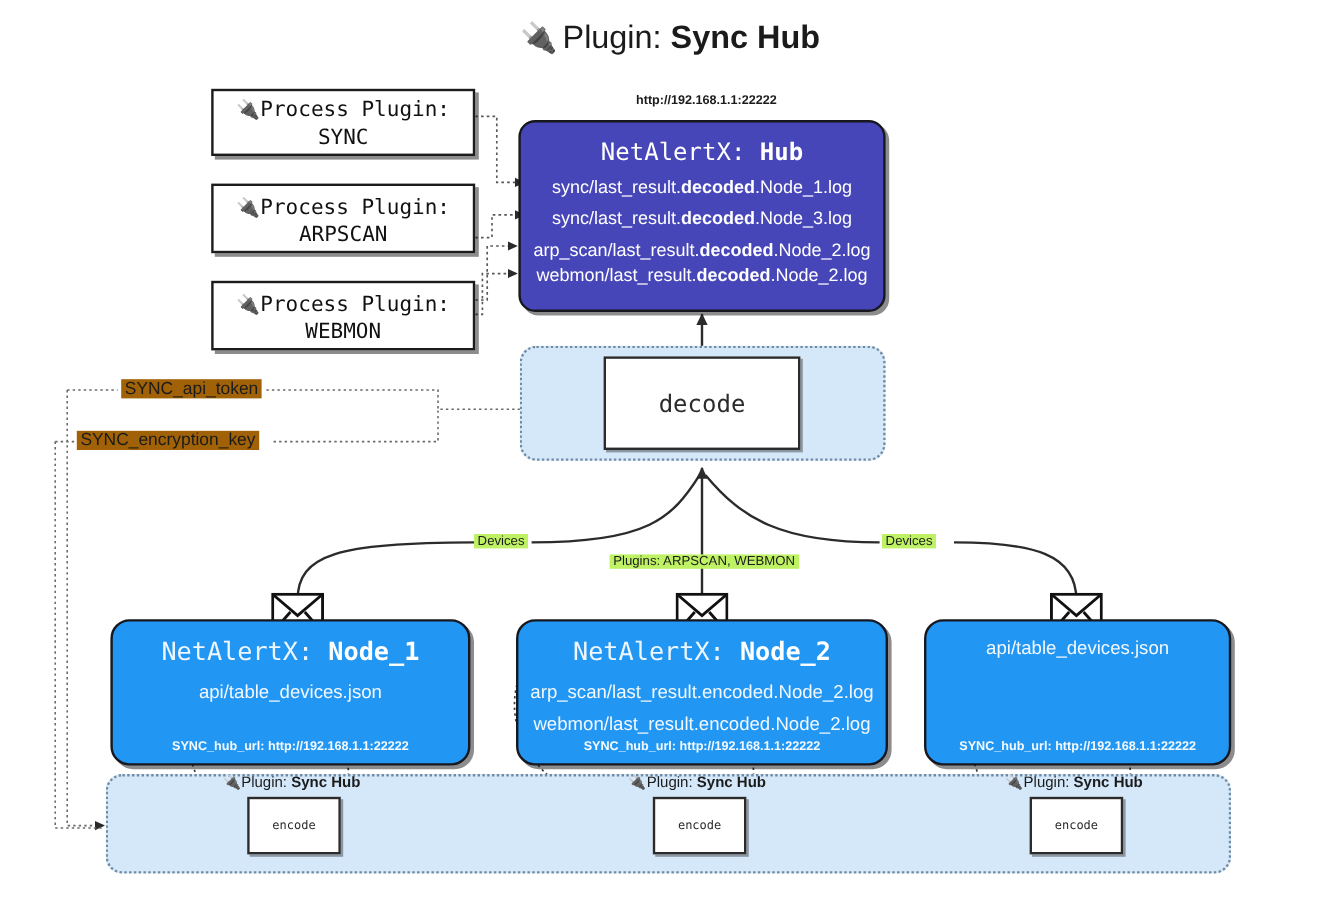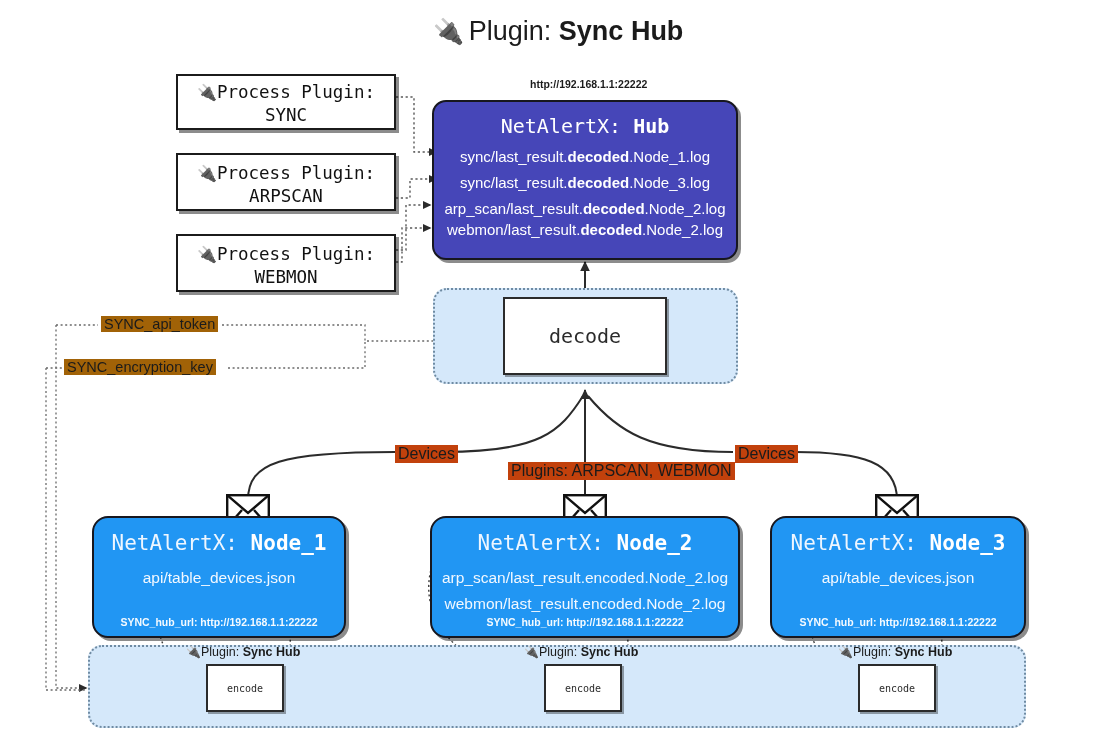--- a/index.html
+++ b/index.html
@@ -54,22 +54,22 @@
             border:2px solid #2b2b2b;box-shadow:2px 2px 0 rgba(0,0,0,.35);
             display:flex;align-items:center;justify-content:center;
             font-family:"DejaVu Sans Mono","Liberation Mono",monospace;color:#2b2b2b;}
   .decodebox{font-size:20px;}
   .encodebox{font-size:10px;}
 
   .plugtag{position:absolute;font-size:12.5px;color:#1b1b1b;white-space:nowrap;}
   .plugtag b{font-weight:bold;}
   .plugtag .plug{font-size:12px;}
 
-  .edgelabel{position:absolute;font-size:16px;color:#1b1b1b;
-             background:#c2410c;padding:0 3px;white-space:nowrap;}
+  .edgelabel{position:absolute;font-size:11px;color:#1b1b1b;
+             background:#bef264;padding:0 3px;white-space:nowrap;}
   .varlabel{position:absolute;font-size:14.5px;color:#1b1b1b;
             background:#a16207;padding:0 3px;white-space:nowrap;}
 
   svg.layer{position:absolute;left:0;top:0;width:1117px;height:754px;
             pointer-events:none;}
   .env{position:absolute;}
 </style>
 </head>
 <body>
 
@@ -182,44 +182,40 @@
     <rect x="1.2" y="1.2" width="41.6" height="31.6" fill="#fff" stroke="#111" stroke-width="2.4"></rect>
     <path d="M1.2,1.2 L22,19 L42.8,1.2" fill="none" stroke="#111" stroke-width="2.4"></path>
     <path d="M1.2,32.8 L16,16 M42.8,32.8 L28,16" fill="none" stroke="#111" stroke-width="2.4"></path>
   </svg>
   <svg class="env" style="left:875px;top:494px;" width="44" height="34" viewBox="0 0 44 34">
     <rect x="1.2" y="1.2" width="41.6" height="31.6" fill="#fff" stroke="#111" stroke-width="2.4"></rect>
     <path d="M1.2,1.2 L22,19 L42.8,1.2" fill="none" stroke="#111" stroke-width="2.4"></path>
     <path d="M1.2,32.8 L16,16 M42.8,32.8 L28,16" fill="none" stroke="#111" stroke-width="2.4"></path>
   </svg>
 
-  <div class="node" style="left:92px;top:516px;width:254px;height:122px;">
+  <div class="node" style="left:92px;top:516px;width:300px;height:122px;">
     <div class="ntitle">
       <span>NetAlertX:</span>
       <b>Node_1</b>
     </div>
     <div class="nline">api/table_devices.json</div>
     <div class="nfoot">SYNC_hub_url: http://192.168.1.1:22222</div>
   </div>
 
   <div class="node" style="left:430px;top:516px;width:310px;height:122px;">
     <div class="ntitle">
       <span>NetAlertX:</span>
       <b>Node_2</b>
     </div>
     <div class="nline">arp_scan/last_result.encoded.Node_2.log</div>
     <div class="nline" style="margin-top:8px;">webmon/last_result.encoded.Node_2.log</div>
     <div class="nfoot">SYNC_hub_url: http://192.168.1.1:22222</div>
   </div>
 
   <div class="node" style="left:770px;top:516px;width:256px;height:122px;">
-    <div class="ntitle">
-      <span>NetAlertX:</span>
-      <b>Node_3</b>
-    </div>
     <div class="nline">api/table_devices.json</div>
     <div class="nfoot">SYNC_hub_url: http://192.168.1.1:22222</div>
   </div>
 
   <div class="cluster" style="left:88px;top:645px;width:938px;height:83px;"></div>
 
   <div class="plugtag" style="left:186px;top:645px;">
     <span class="plug">🔌</span><span>Plugin:</span>
     <b>Sync Hub</b>
   </div>

